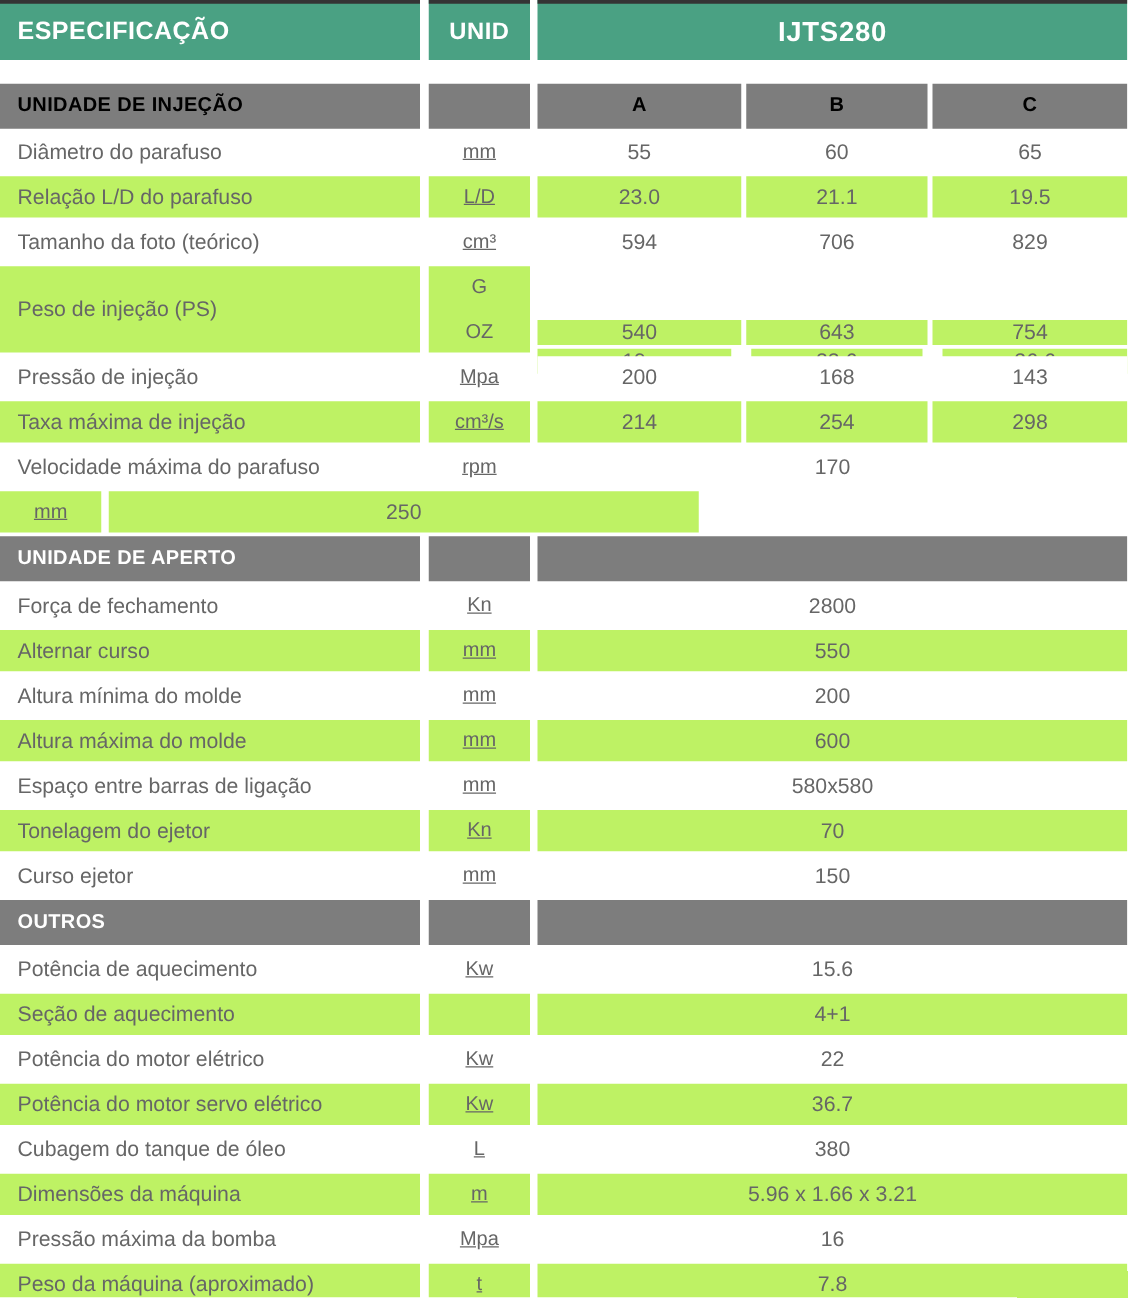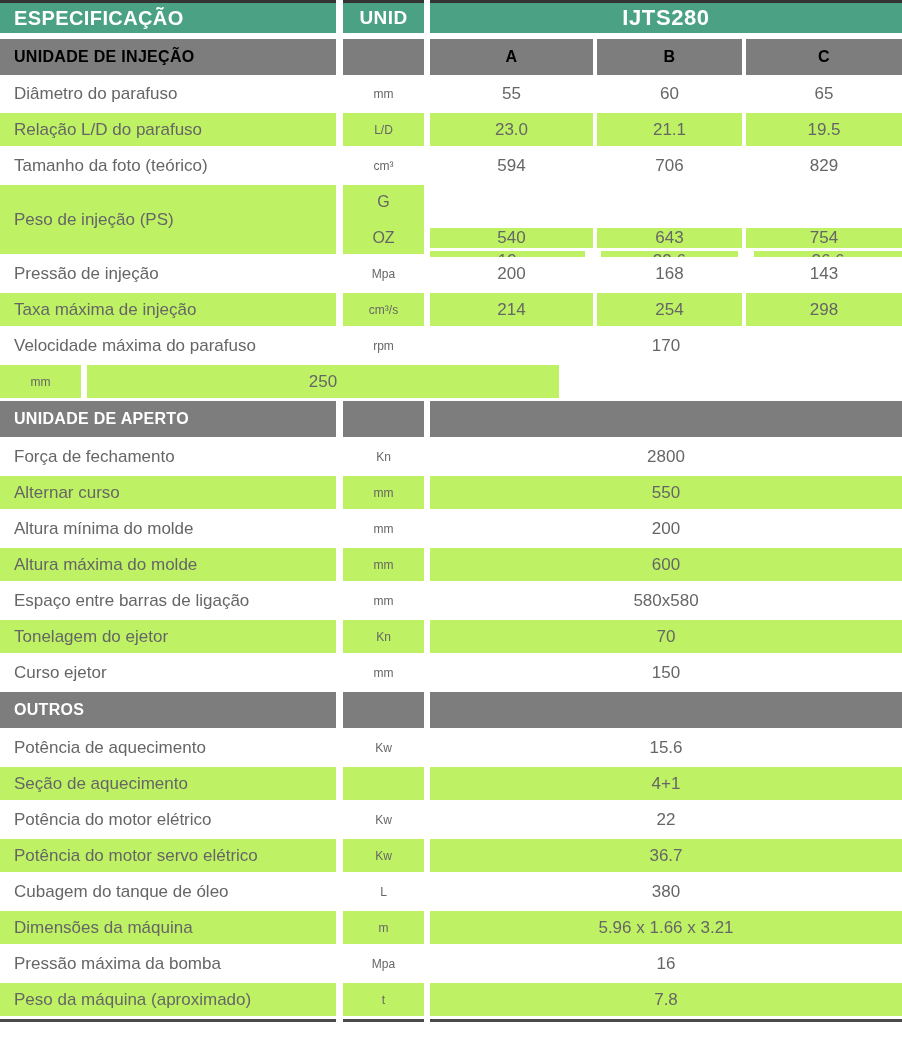--- a/index.html
+++ b/index.html
@@ -10,34 +10,34 @@
   .row{display:flex;}
   .cell{display:flex;align-items:center;justify-content:center;box-sizing:border-box;}
   .label{width:336px;justify-content:flex-start;padding-left:14px;margin-right:7px;}
   .unit{width:81px;margin-right:6px;}
   .va{width:163px;margin-right:4px;}
   .vb{width:145px;margin-right:4px;}
   .vc{width:156px;}
   .vspan{width:472px;text-align:center;}
 
   
-  .hdr{height:33px;margin-bottom:6px;border-radius:10px;}
+  .hdr{height:48px;margin-bottom:19px;border-radius:10px;}
   .hdr .cell{background:#4aa183;color:#ffffff;font-weight:bold;border-top:3px solid #343434;}
   .hdr .label{font-size:20px;letter-spacing:0.4px;}
   .hdr .unit{font-size:19px;letter-spacing:0.4px;}
   .hdr .vspan{font-size:22px;letter-spacing:0.6px;}
 
   .subhdr{height:36px;margin-bottom:2px;}
   .subhdr .cell{background:#7d7d7d;color:#000000;font-weight:bold;font-size:16px;letter-spacing:0.3px;}
 
   .secbar{height:36px;margin-bottom:3px;}
   .secbar .cell{background:#7d7d7d;color:#ffffff;font-weight:bold;font-size:16px;letter-spacing:0.3px;}
 
   .r{height:33px;margin-bottom:3px;font-size:17px;color:#666666;}
-  .r .unit{font-size:12px;}
+  .r .unit{font-size:16px;text-decoration:underline;}
   .gray{background:#bef264;}
   .white{background:#ffffff;}
 
   
   .rdbl{height:69px;margin-bottom:3px;font-size:17px;color:#666666;}
   .rdbl .label{height:69px;}
   .dbl-unit{width:81px;margin-right:6px;display:flex;flex-direction:column;box-sizing:border-box;}
   .dbl-unit .sub{height:33px;margin-bottom:3px;display:flex;align-items:center;justify-content:center;font-size:16px;}
   .dbl-unit .sub:last-child{margin-bottom:0;}
   .dblvals{width:472px;display:flex;flex-direction:column;margin-top:43px;}

